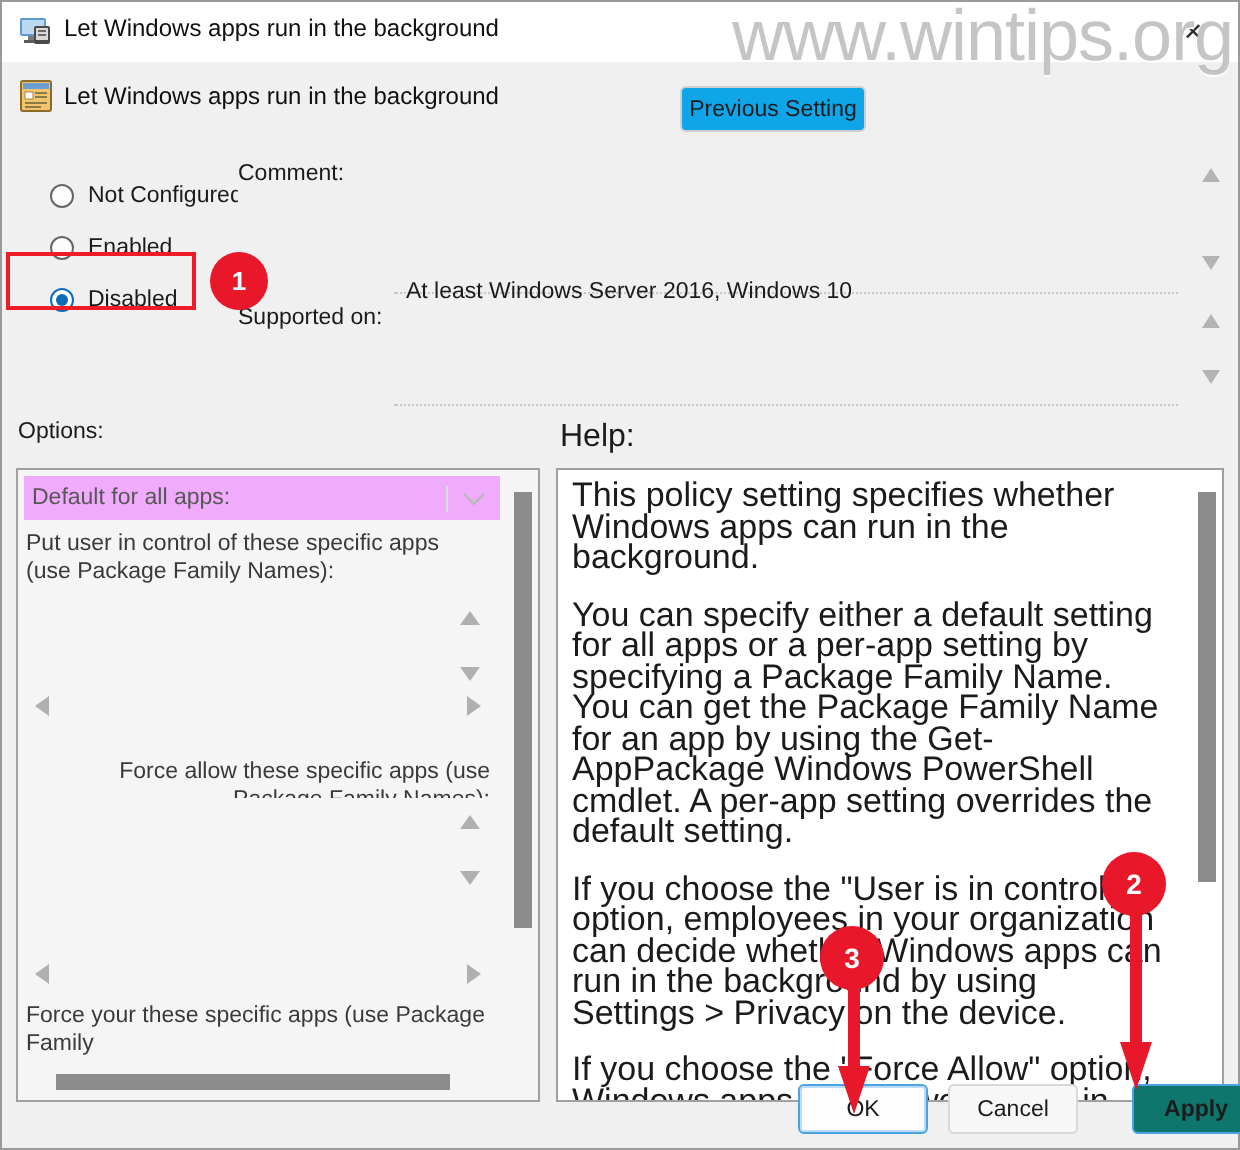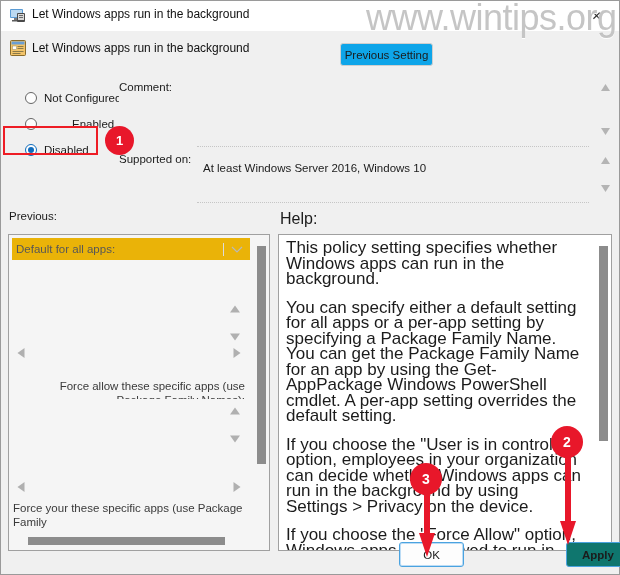--- a/index.html
+++ b/index.html
@@ -42,21 +42,21 @@
     background:#0ea5e9;border:1px solid #cfcfcf;border-radius:3px;
     font-family:"Liberation Sans",sans-serif;font-size:11.5px;color:#1b1b1b;
     display:flex;align-items:center;justify-content:center;box-sizing:border-box;
   }
   #btn-prev{left:339px;width:93px;}
   #btn-next{left:440px;width:86px;margin-top:36px;}
 
   
   .radio-row{position:absolute;left:24px;display:flex;height:17px;margin-top:11px;}
   #radio-notconfigured{top:80px;}
-  #radio-enabled{top:106px;gap:28px;}
+  #radio-enabled{top:106px;}
   #radio-disabled{top:132px;}
   .radio-mark{
     width:12px;height:12px;border-radius:50%;
     border:1px solid #666;background:#fdfdfd;box-sizing:border-box;
     position:relative;flex:0 0 auto;
   }
   .radio-mark.on{border-color:#0f6cbd;}
   .radio-mark.on::after{
     content:"";position:absolute;left:2px;top:2px;width:6px;height:6px;
     border-radius:50%;background:#0f6cbd;
@@ -68,42 +68,42 @@
   #comment-box{
     position:absolute;left:118px;top:76px;width:470px;height:61px;
     background:#f0f0f0;box-sizing:border-box;
   }
   #supported-label{position:absolute;left:118px;top:152px;font-size:11.5px;white-space:nowrap;}
   #supported-box{
     position:absolute;left:196px;top:145px;width:392px;height:57px;
     border-top:1px dotted #c6c6c6;border-bottom:1px dotted #c6c6c6;
     box-sizing:border-box;
   }
-  #supported-text{position:absolute;left:202px;top:161px;font-size:11.5px;white-space:nowrap;}
+  #supported-text{position:absolute;left:202px;top:139px;font-size:11.5px;white-space:nowrap;}
 
   .sc-arrow{
     position:absolute;right:8px;width:11px;height:9px;
   }
   .sc-arrow svg{display:block;}
 
   
   #options-label{position:absolute;left:8px;top:209px;font-size:11.5px;}
   #help-label{position:absolute;left:279px;top:209px;font-size:16px;}
 
   
   #options-panel{
     position:absolute;left:7px;top:233px;width:262px;height:317px;
     background:#f5f5f5;border:1px solid #a0a0a0;box-sizing:border-box;
     overflow:hidden;
   }
   #options-inner{position:absolute;left:0;top:0;width:245px;height:315px;}
 
   .combo{
     position:absolute;left:3px;top:3px;width:238px;height:22px;
-    background:#eab308;border:none;box-sizing:border-box;
+    background:#f0abfc;border:none;box-sizing:border-box;
     display:flex;align-items:center;
   }
   .combo .combo-text{
     font-size:11.5px;color:#575757;padding-left:4px;flex:1 1 auto;white-space:nowrap;
   }
   .combo .combo-sep{width:1px;height:13px;background:#dcdcdc;}
   .combo .combo-chev{width:26px;display:flex;align-items:center;justify-content:center;color:#b9b9b9;font-size:10px;}
 
   .opt-text{
     position:absolute;left:4px;font-size:11.5px;color:#3a3a3a;
@@ -263,36 +263,37 @@
     <svg width="11" height="9" viewBox="0 0 11 9">
         <polygon points="5.5,1 10,8 1,8" fill="#b4b4b4"></polygon>
       </svg>
   </span>
   <span class="sc-arrow" style="top:183px;">
     <svg width="11" height="9" viewBox="0 0 11 9">
         <polygon points="5.5,8 1,1 10,1" fill="#b4b4b4"></polygon>
       </svg>
   </span>
 
-  <div id="options-label">Previous:</div>
+  <div id="options-label">Options:</div>
   <div id="help-label">Help:</div>
 
   <div id="options-panel">
     <div id="options-inner">
 
       <div class="combo">
         <span class="combo-text">Default for all apps:</span>
         <span class="combo-sep"></span>
         <span class="combo-chev">
           <svg width="12" height="7" viewBox="0 0 12 7">
               <polyline points="1,1 6,6 11,1" fill="none" stroke="#b9b9b9" stroke-width="1.2"></polyline>
             </svg>
         </span>
       </div>
 
+      <div class="opt-text" id="opt-put">Put user in control of these specific apps (use Package Family Names):</div>
 
       <div class="listbox" id="list-put">
         <span class="tri lb-up">
           <svg width="12" height="8" viewBox="0 0 12 8">
               <polygon points="6,0.5 11,7.5 1,7.5" fill="#b0b0b0"></polygon>
             </svg>
         </span>
         <span class="tri lb-down">
           <svg width="12" height="8" viewBox="0 0 12 8">
               <polygon points="6,7.5 1,0.5 11,0.5" fill="#b0b0b0"></polygon>
@@ -353,20 +354,21 @@
       <p>If you choose the "User is in control" option, employees in your organization can decide whether Windows apps can run in the background by using Settings &gt; Privacy on the device.</p>
       <p>If you choose the "Force Allow" option, Windows apps are allowed to run in the background and employees in your organization cannot change it.</p>
       <p>If you choose the "Force Deny" option, Windows apps are not allowed to run in the background and employees in your organization cannot change it.</p>
     </div>
     <div id="help-vscroll">
       <div id="help-vthumb"></div>
     </div>
   </div>
 
   <div class="dlgbtn" id="btn-ok">OK</div>
+  <div class="dlgbtn" id="btn-cancel">Cancel</div>
   <div class="dlgbtn" id="btn-apply">Apply</div>
 
   <div id="annot-rect"></div>
   <div class="badge" id="badge-1">1</div>
 
   <div class="badge" id="badge-2">2</div>
   <span class="arrow" id="arrow-2">
     <svg width="16" height="95" viewBox="0 0 16 95">
       <rect x="5" y="0" width="6" height="72" fill="#e8172a"></rect>
       <polygon points="8,94 0,70 16,70" fill="#e8172a"></polygon>

